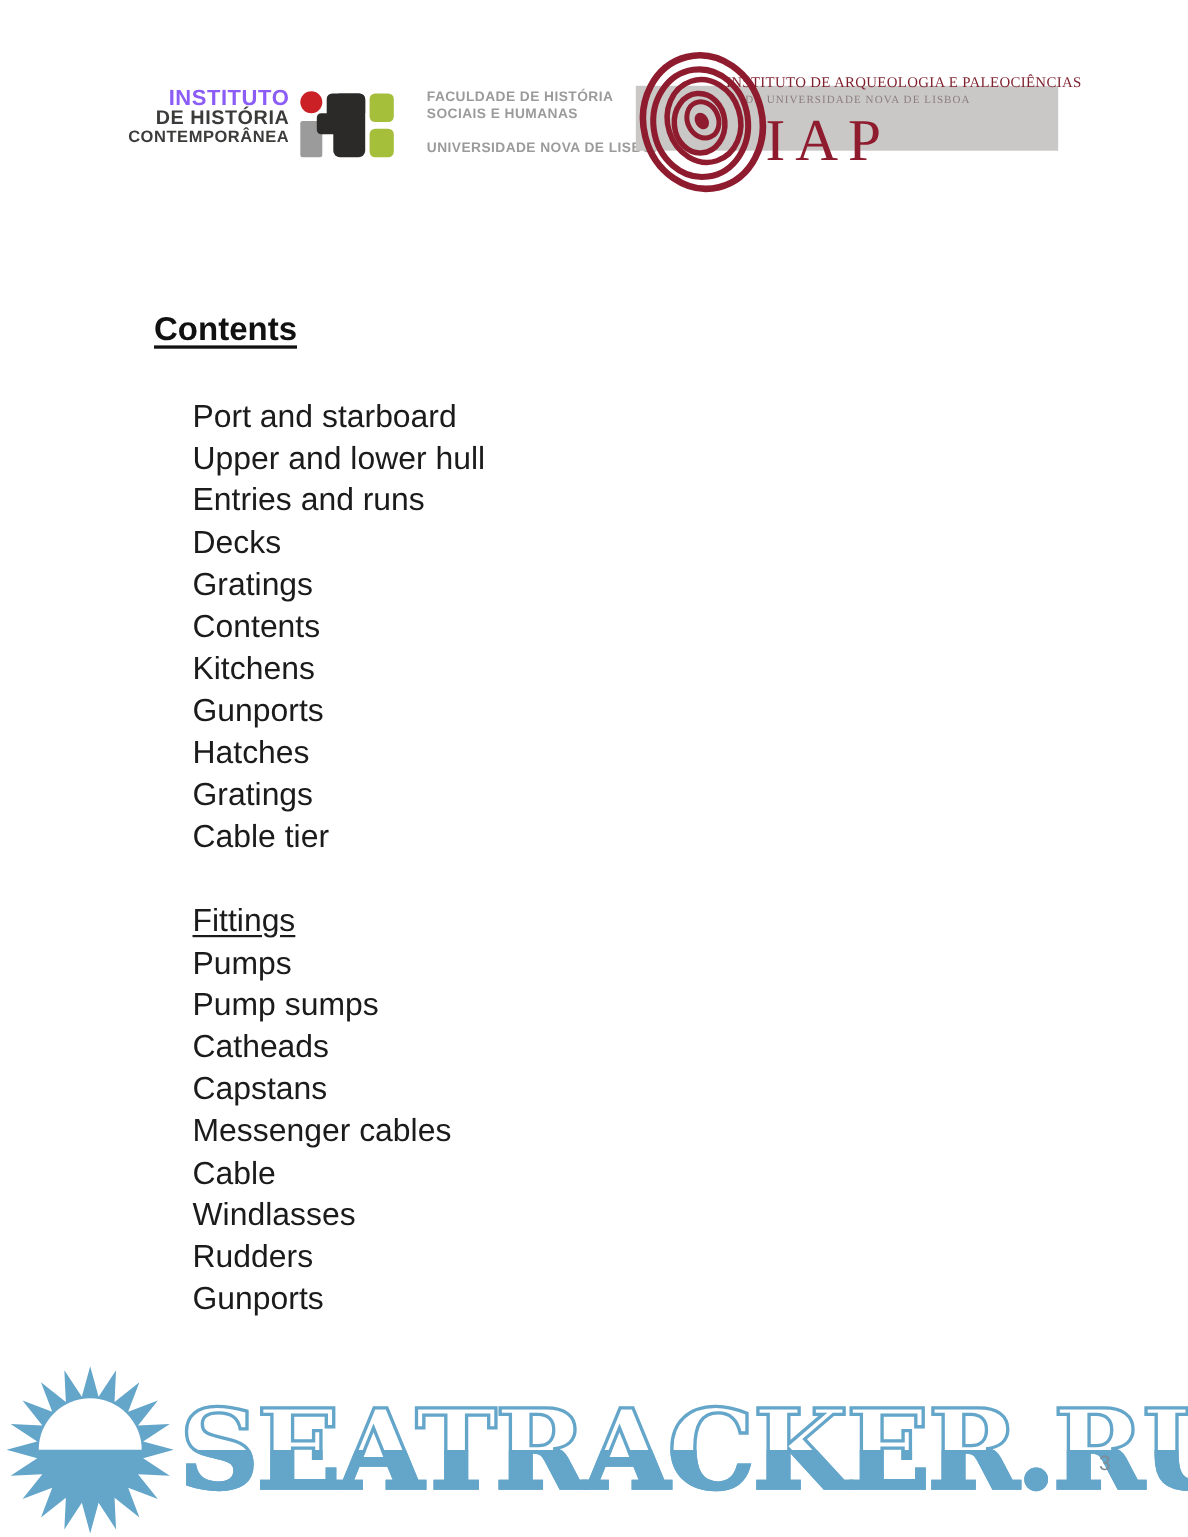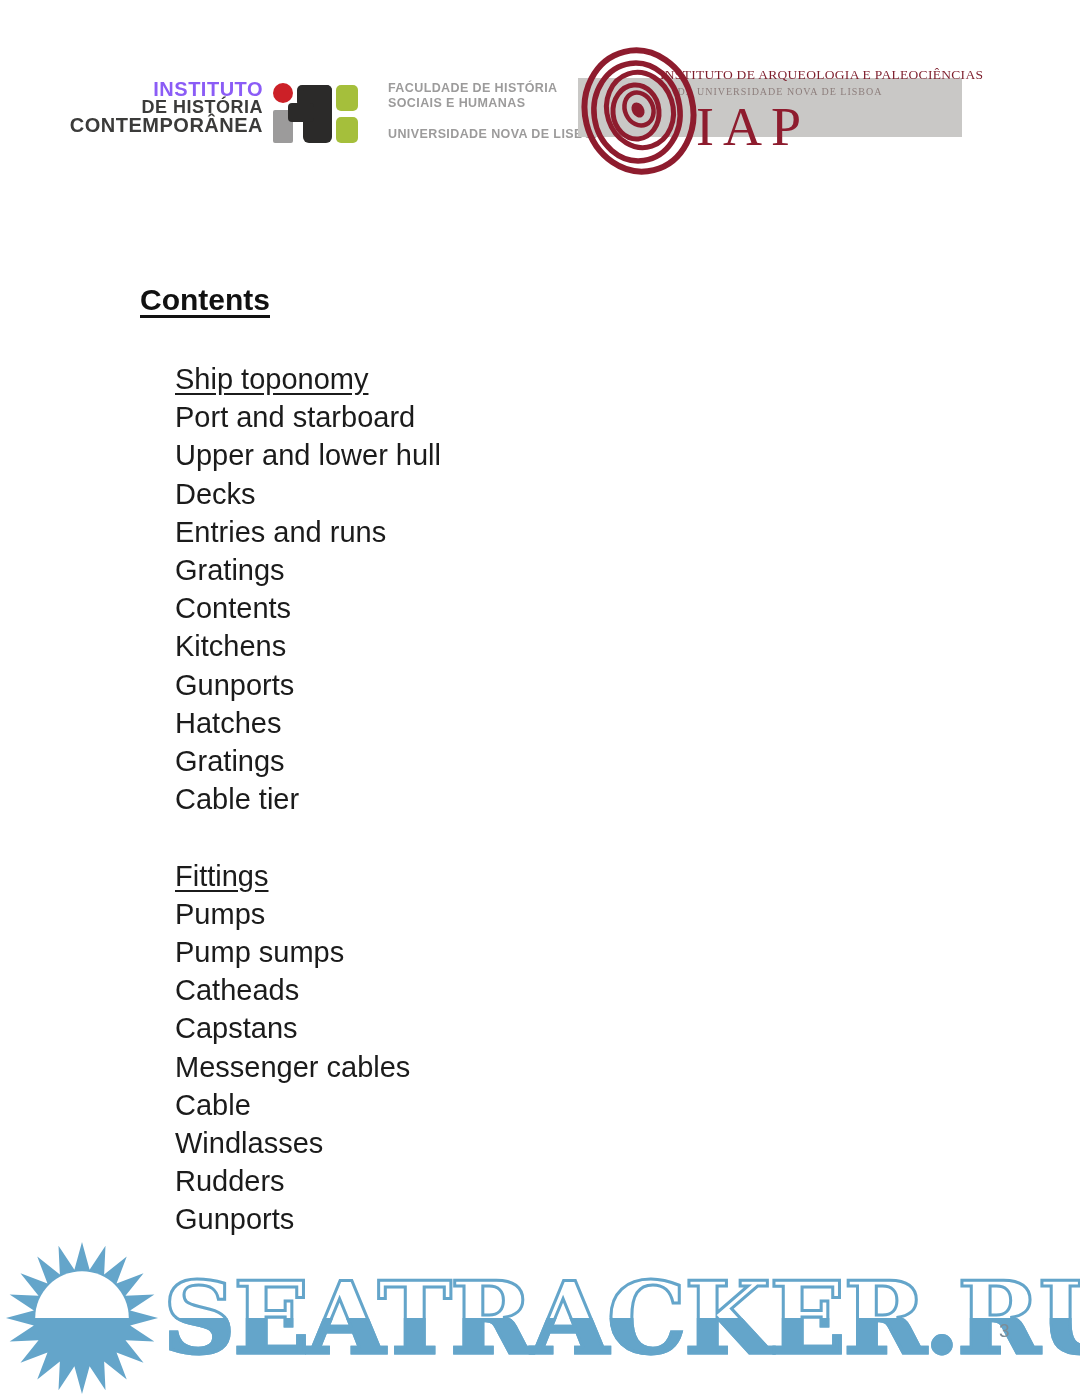--- a/index.html
+++ b/index.html
@@ -19,21 +19,21 @@
     left: 60px; top: 80px;
     width: 203px;
     text-align: right;
     font-weight: bold;
     color: #3b3b3a;
     line-height: 18px;
     letter-spacing: 0.5px;
   }
   .ihc-text .l1 { font-size: 20px; color: #8b5cf6; }
   .ihc-text .l2 { font-size: 18px; }
-  .ihc-text .l3 { font-size: 20px; }
+  .ihc-text .l3 { font-size: 15px; }
   .ihc-logo { position: absolute; left: 270px; top: 80px; }
   .fcsh-text {
     position: absolute;
     left: 388px; top: 81px;
     font-weight: bold;
     font-size: 12.5px;
     color: #9c9b9b;
     line-height: 14.5px;
     letter-spacing: 0.4px;
   }
@@ -166,25 +166,24 @@
       <ellipse cx="59" cy="63" rx="14" ry="17" stroke-width="4.5" transform="rotate(-25 59 63)"></ellipse>
     </g>
     <ellipse cx="58" cy="64" rx="6" ry="8" fill="#8e1c2e" transform="rotate(-30 58 64)"></ellipse>
   </svg>
 
   <div class="iap-acronym">IAP</div>
 
   <div class="contents-heading">Contents</div>
 
   <div class="toc">
-    <div class="toc-title">Ship toponomy</div>
     <div class="toc-item">Port and starboard</div>
     <div class="toc-item">Upper and lower hull</div>
+    <div class="toc-item">Entries and runs</div>
     <div class="toc-item">Decks</div>
-    <div class="toc-item">Entries and runs</div>
     <div class="toc-item">Gratings</div>
     <div class="toc-item">Contents</div>
     <div class="toc-item">Kitchens</div>
     <div class="toc-item">Gunports</div>
     <div class="toc-item">Hatches</div>
     <div class="toc-item">Gratings</div>
     <div class="toc-item">Cable tier</div>
     <div class="toc-spacer"></div>
     <div class="toc-title">Fittings</div>
     <div class="toc-item">Pumps</div>

